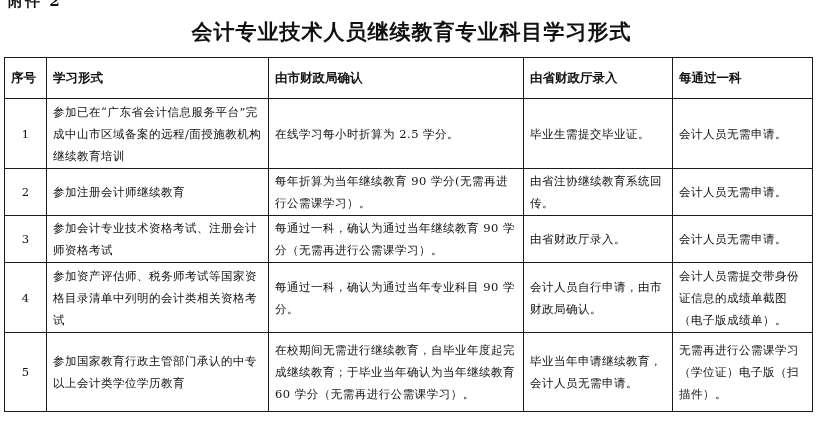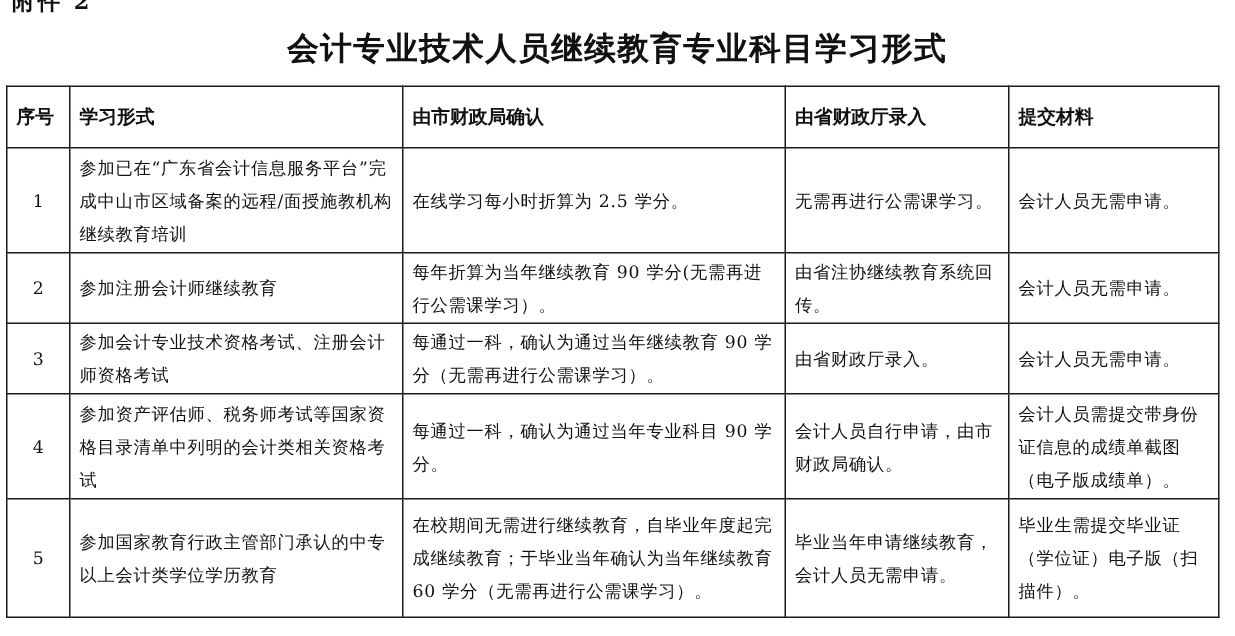--- a/index.html
+++ b/index.html
@@ -85,34 +85,34 @@
     <col style="width:255px">
     <col style="width:149px">
     <col style="width:140px">
   </colgroup>
   <thead>
     <tr>
       <th>序号</th>
       <th>学习形式</th>
       <th>由市财政局确认</th>
       <th>由省财政厅录入</th>
-      <th>提交材料</th>
+      <th>每通过一科</th>
     </tr>
   </thead>
   <tbody>
     <tr class="row-1">
       <td class="col-no">1</td>
       <td>
           <span class="cell-text">参加已在“广东省会计信息服务平台”完成中山市区域备案的远程/面授施教机构继续教育培训</span>
         </td>
       <td>
           <span class="cell-text">在线学习每小时折算为 2.5 学分。</span>
         </td>
       <td>
-          <span class="cell-text">无需再进行公需课学习。</span>
+          <span class="cell-text">毕业生需提交毕业证。</span>
         </td>
       <td>
           <span class="cell-text">会计人员无需申请。</span>
         </td>
     </tr>
     <tr class="row-2">
       <td class="col-no">2</td>
       <td>
           <span class="cell-text">参加注册会计师继续教育</span>
         </td>
@@ -161,17 +161,17 @@
       <td>
           <span class="cell-text">参加国家教育行政主管部门承认的中专以上会计类学位学历教育</span>
         </td>
       <td>
           <span class="cell-text">在校期间无需进行继续教育，自毕业年度起完成继续教育；于毕业当年确认为当年继续教育 60 学分（无需再进行公需课学习）。</span>
         </td>
       <td>
           <span class="cell-text">毕业当年申请继续教育，会计人员无需申请。</span>
         </td>
       <td>
-          <span class="cell-text">毕业生需提交毕业证（学位证）电子版（扫描件）。</span>
+          <span class="cell-text">无需再进行公需课学习（学位证）电子版（扫描件）。</span>
         </td>
     </tr>
   </tbody>
 </table>
 
 </body></html>

